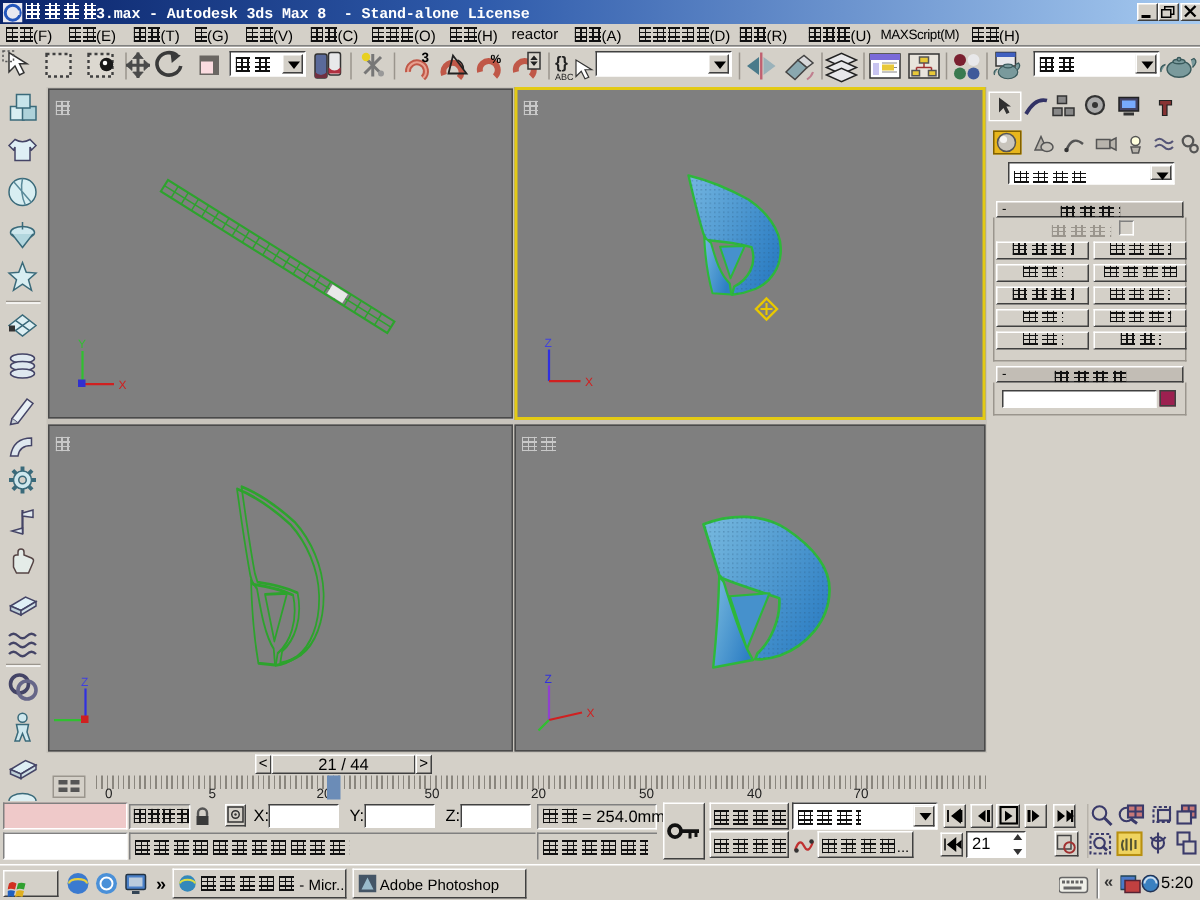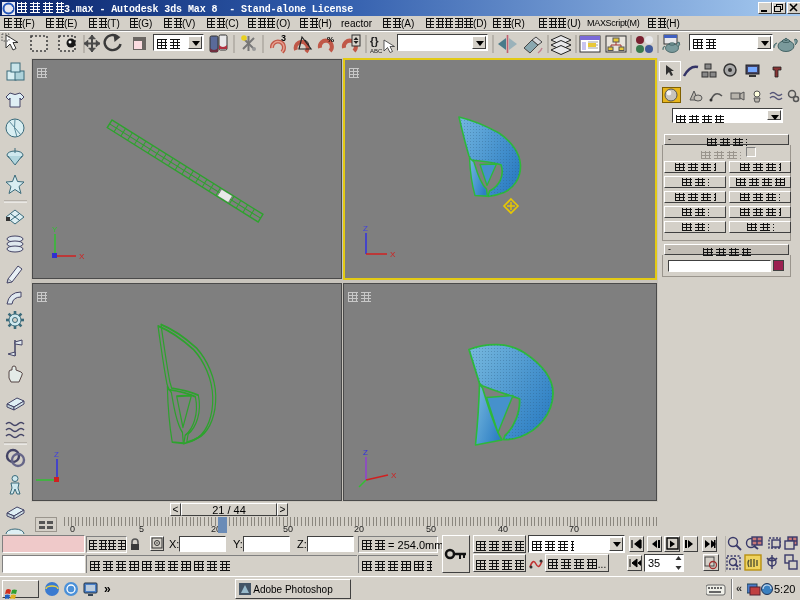--- a/index.html
+++ b/index.html
@@ -528,21 +528,21 @@
           <path d="M4 3 l5 4 l-5 4 Z" fill="#000"></path>
         </svg></div>
   <div class="raised abs" style="left:702px;top:2px;width:15px;height:16px"><svg width="13" height="14">
           <path d="M2 3 l5 4 l-5 4 Z M8 3 l5 4 l-5 4 Z" fill="#000"></path>
           <rect x="11" y="3" width="1.5" height="8" fill="#000"></rect>
         </svg></div>
 
   <div class="raised abs" style="left:627px;top:21px;width:15px;height:16px"><svg width="13" height="14">
           <path d="M2 3 l0 8 M4 7 l5 -4 l0 8 Z M10 7 l5 -4 l0 8Z" fill="#000" stroke="#000" stroke-width="1"></path>
         </svg></div>
-  <div class="combo abs" style="left:644px;top:20px;width:40px;height:18px;padding:2px 0 0 3px">35</div>
+  <div class="combo abs" style="left:644px;top:20px;width:40px;height:18px;padding:2px 0 0 3px">21</div>
   <svg class="abs" style="left:674px;top:21px" width="9" height="16">
         <path d="M4.5 1 l3 4 l-6 0 Z M4.5 15 l3 -4 l-6 0 Z" fill="#333"></path>
       </svg>
   <div class="raised abs" style="left:703px;top:20px;width:16px;height:17px"><svg width="14" height="15">
           <rect x="1" y="2" width="9" height="9" fill="none" stroke="#444"></rect>
           <circle cx="9" cy="10" r="3.5" fill="none" stroke="#a03030" stroke-width="1.3"></circle>
         </svg></div>
 
   <svg class="abs" style="left:725px;top:0" width="75" height="40">
     <line x1="0" y1="2" x2="0" y2="38" stroke="#9a958d"></line>
@@ -588,20 +588,24 @@
   <svg class="abs" style="left:44px;top:4px" width="60" height="17">
     <circle cx="8" cy="8" r="7" fill="#3a7ad0"></circle>
         <path d="M2 8 a6 3 0 0 1 12 0" fill="none" stroke="#e8d040" stroke-width="1.5"></path>
     <circle cx="27" cy="8" r="7" fill="#4a90d8"></circle>
         <circle cx="27" cy="8" r="4" fill="none" stroke="#fff" stroke-width="1.3"></circle>
     <rect x="40" y="2" width="13" height="10" rx="1" fill="#4a80c8" stroke="#234"></rect>
         <rect x="42" y="4" width="9" height="6" fill="#bcd"></rect>
         <rect x="44" y="13" width="5" height="2" fill="#345"></rect>
   </svg>
   <div class="abs" style="left:104px;top:5px;font-weight:bold;font-size:12px">»</div>
+  <div class="raised abs" style="left:115px;top:2px;width:116px;height:20px;padding:3px 0 0 3px;font-size:10px;white-space:nowrap;overflow:hidden"><svg width="12" height="12" style="vertical-align:-2px">
+          <circle cx="6" cy="6" r="5.5" fill="#38b"></circle>
+          <path d="M1 6 a5 2.5 0 0 1 10 0" fill="none" stroke="#dd4" stroke-width="1.4"></path>
+        </svg> <b class="hz" style="width:63px"></b> - Micr...</div>
   <div class="raised abs" style="left:235px;top:2px;width:116px;height:20px;padding:3px 0 4px 3px;font-size:10px;white-space:nowrap;overflow:hidden"><svg width="12" height="12" style="vertical-align:-2px">
           <rect width="12" height="12" fill="#456"></rect>
           <path d="M2 10 L6 2 L10 10 Z" fill="#9bc"></path>
         </svg> Adobe Photoshop</div>
   <svg class="abs" style="left:706px;top:6px" width="20" height="13">
         <rect x="0" y="2" width="19" height="10" rx="2" fill="#efefe8" stroke="#666"></rect>
         <g fill="#666">
           <rect x="2" y="4" width="2" height="2"></rect>
           <rect x="5" y="4" width="2" height="2"></rect>
           <rect x="8" y="4" width="2" height="2"></rect>

